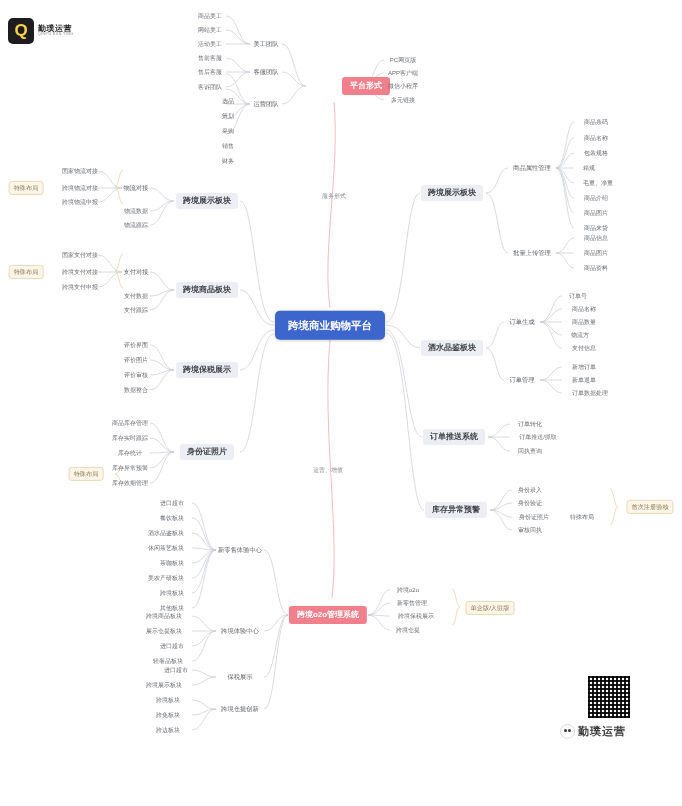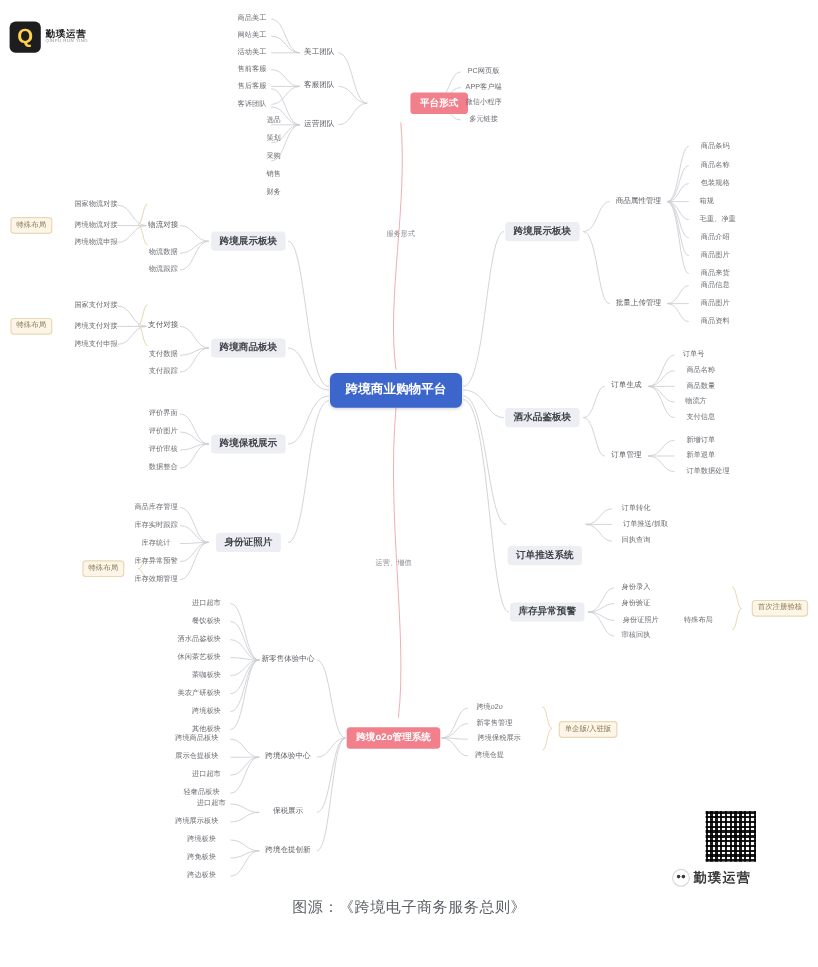--- a/index.html
+++ b/index.html
@@ -252,21 +252,21 @@
   <div class="node mid" style="left:522px;top:380px;">订单管理</div>
   <div class="node leaf" style="left:578px;top:296px;">订单号</div>
   <div class="node leaf" style="left:584px;top:309px;">商品名称</div>
   <div class="node leaf" style="left:584px;top:322px;">商品数量</div>
   <div class="node leaf" style="left:580px;top:335px;">物流方</div>
   <div class="node leaf" style="left:584px;top:348px;">支付信息</div>
   <div class="node leaf" style="left:584px;top:367px;">新增订单</div>
   <div class="node leaf" style="left:584px;top:380px;">新单退单</div>
   <div class="node leaf" style="left:590px;top:393px;">订单数据处理</div>
 
-  <div class="node branch" style="left:454px;top:437px;margin-top:26px;">订单推送系统</div>
+  <div class="node branch" style="left:454px;top:437px;">订单推送系统</div>
   <div class="node leaf" style="left:530px;top:424px;">订单转化</div>
   <div class="node leaf" style="left:538px;top:437px;">订单推送/抓取</div>
   <div class="node leaf" style="left:530px;top:451px;">回执查询</div>
 
   <div class="node branch" style="left:456px;top:510px;">库存异常预警</div>
   <div class="node leaf" style="left:530px;top:490px;">身份录入</div>
   <div class="node leaf" style="left:530px;top:503px;">身份验证</div>
   <div class="node leaf" style="left:534px;top:517px;">身份证照片</div>
   <div class="node leaf" style="left:530px;top:530px;">审核回执</div>
   <div class="node leaf" style="left:582px;top:517px;">特殊布局</div>
@@ -338,14 +338,13 @@
   <div class="node leaf" style="left:168px;top:730px;">跨边板块</div>
 
   <div class="wm">
       <div class="wm-qr"></div>
     </div>
   <div class="wm-row">
     <div class="wm-logo"></div>
     <div class="wm-name">勤璞运营</div>
   </div>
 
-  <div class="caption">图源：《跨境电子商务服务总则》</div>
 </div>
 
 </body></html>

